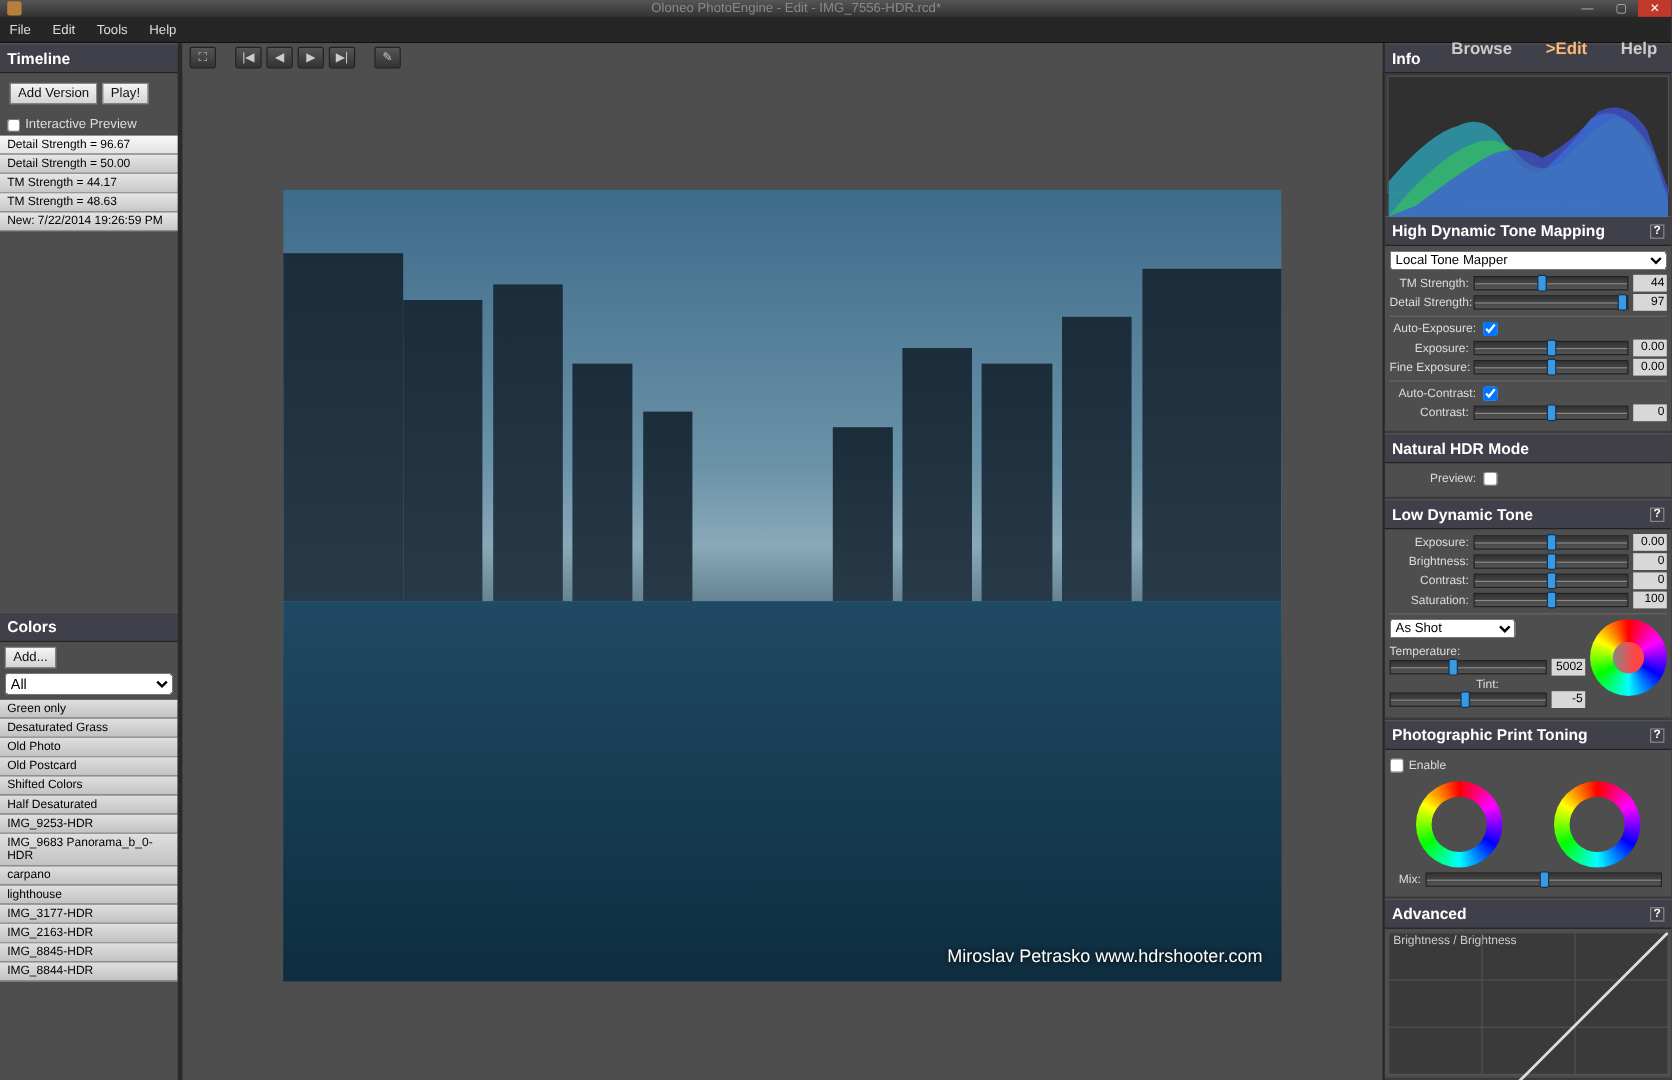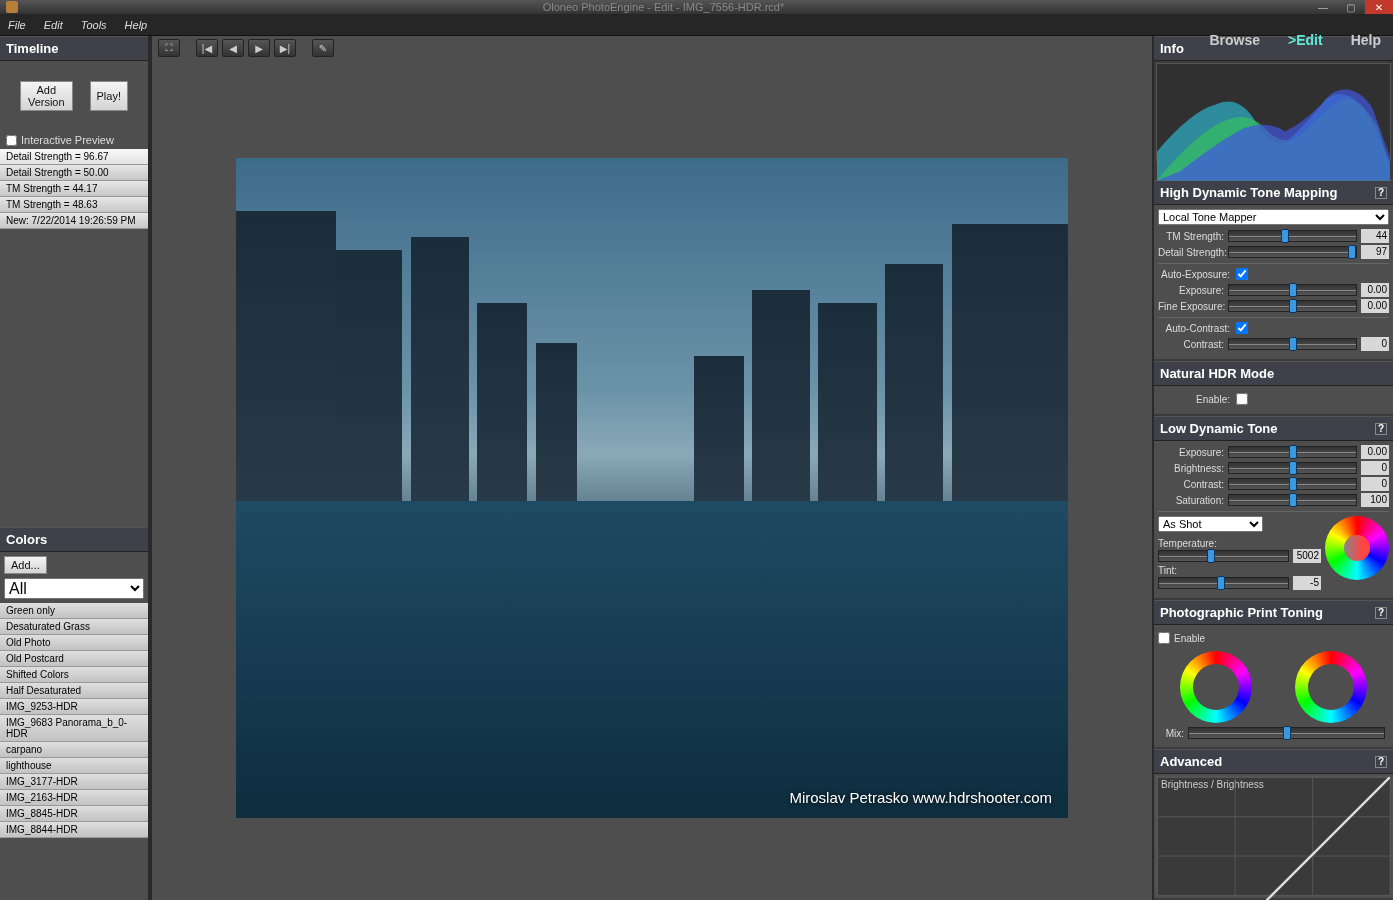--- a/index.html
+++ b/index.html
@@ -2,40 +2,40 @@
 <html><head>
 <meta charset="utf-8">
 <style>
 * { margin:0; padding:0; box-sizing:border-box; font-family: Arial, Helvetica, sans-serif; user-select:none; }
 body { background:#3b3b3b; width:1393px; height:900px; overflow:hidden; color:#ddd; font-size:11px; }
 .titlebar { height:14px; background:linear-gradient(#555,#333); display:flex; align-items:center; justify-content:space-between; padding:0 0 0 6px; }
 .titlebar .title { flex:1; text-align:center; color:#888; font-size:11px; }
 .winctl { display:flex; }
 .winbtn { width:28px; height:14px; display:flex; align-items:center; justify-content:center; font-size:10px; color:#bbb; }
 .winbtn.close { background:#c0392b; color:#fff; }
-.menubar { height:22px; background:#262626; display:flex; align-items:center; padding:0 8px; border-bottom:1px solid #111;font-style:italic; }
+.menubar { height:22px; background:#262626; display:flex; align-items:center; padding:0 8px; border-bottom:1px solid #111; }
 .menubar .m { margin-right:18px; color:#ddd; cursor:pointer; }
 .tabbar { position:absolute; right:12px; top:18px; height:30px; display:flex; align-items:flex-end; font-weight:bold; font-size:14px; color:#ccc; }
 .tabbar .tab { margin-left:28px; cursor:pointer; }
-.tabbar .tab.active { color:#5eead4;text-align:center; }
+.tabbar .tab.active { color:#fdba74;text-align:center; }
 
 .app { display:flex; height:calc(900px - 14px - 22px); }
 .left { width:150px; background:#3b3b3b; border-right:2px solid #2a2a2a; display:flex; flex-direction:column; }
 .panel-hdr { background:#40404a; color:#fff; font-weight:bold; font-size:13px; padding:4px 6px; border-top:1px solid #555; border-bottom:1px solid #222; display:flex; justify-content:space-between; align-items:center;}
 .panel-hdr .help { font-size:10px; border:1px solid #888; width:12px; height:12px; display:flex; align-items:center; justify-content:center;}
-.btnrow { padding:20px; display:flex; gap:17px; }
+.btnrow { padding:8px; display:flex; gap:4px; }
 .btn { background:linear-gradient(#f4f4f4,#d4d4d4); color:#111; border:1px solid #888; padding:2px 6px; font-size:11px; cursor:pointer; }
 .timeline-body { background:#4e4e4e; flex:0 0 auto; }
 .tl-check { padding:3px 6px; display:flex; align-items:center; gap:4px; }
 .tl-check input { width:11px; height:11px; }
 .tl-item { background:linear-gradient(#e6e6e6,#c7c7c7); color:#000; font-size:10px; padding:2px 6px; border-bottom:1px solid #999; }
 .tl-item.sel { background:linear-gradient(#f8f8f8,#e2e2e2); }
 .tl-spacer { flex:1; background:#4e4e4e; }
 .presets-body { background:#4e4e4e; padding:4px; }
-.presets-body select { width:100%; font-size:16px; margin-top:4px; }
+.presets-body select { width:100%; font-size:12px; margin-top:4px; }
 .presets-list { background:#4e4e4e; overflow:auto; flex:1;}
 .p-item { background:linear-gradient(#dfdfdf,#c2c2c2); color:#000; font-size:10px; padding:2px 6px; border-bottom:1px solid #999; cursor:pointer;}
 
 .center { flex:1; background:#4e4e4e; position:relative; border-left:2px solid #2a2a2a; border-right:2px solid #2a2a2a;}
 .toolbar { height:24px; background:#4e4e4e; padding:4px 6px; display:flex; gap:4px; align-items:center; }
 .tbtn { width:22px; height:18px; background:linear-gradient(#555,#333); border:1px solid #222; border-radius:2px; display:flex; align-items:center; justify-content:center; color:#ccc; font-size:10px; cursor:pointer;}
 .tbtn-sep { width:8px; }
 .canvas { position:absolute; top:30px; left:6px; right:6px; bottom:6px; background:#4e4e4e; display:flex; align-items:flex-start; justify-content:center; }
 .photo { margin-top:92px; width:832px; height:660px; position:relative; overflow:hidden; }
 .sky { position:absolute; inset:0; background:linear-gradient(#3d6b8a 0%, #6b93a8 35%, #8aa9b8 45%, #3a5768 60%, #16394f 100%); }
@@ -247,21 +247,21 @@
           </div>
       </div>
     </div>
 
     <div class="section">
       <div class="panel-hdr">
           <span>Natural HDR Mode</span>
         </div>
       <div class="sect-body">
           <div class="ck-row">
-            <span class="lbl">Enable:</span>
+            <span class="lbl">Preview:</span>
             <input type="checkbox" style="">
           </div>
         </div>
     </div>
 
     <div class="section">
       <div class="panel-hdr">
           <span>Low Dynamic Tone</span>
           <span class="help">?</span>
         </div>
@@ -301,21 +301,21 @@
             <div class="sld-row">
                 <span class="lbl" style="width:0"></span>
               </div>
             <div style="font-size:10px;">Temperature:</div>
             <div class="sld-row">
                 <div class="track" style="width:85px">
                   <div class="thumb" style="left: 40%;"></div>
                 </div>
                 <div class="valbox">5002</div>
               </div>
-            <div style="font-size:10px;">Tint:</div>
+            <div style="font-size:10px;text-align:center;">Tint:</div>
             <div class="sld-row">
                 <div class="track" style="width:85px">
                   <div class="thumb" style="left: 48%;"></div>
                 </div>
                 <div class="valbox">-5</div>
               </div>
           </div>
           <div class="colorwheel"></div>
         </div>
       </div>

